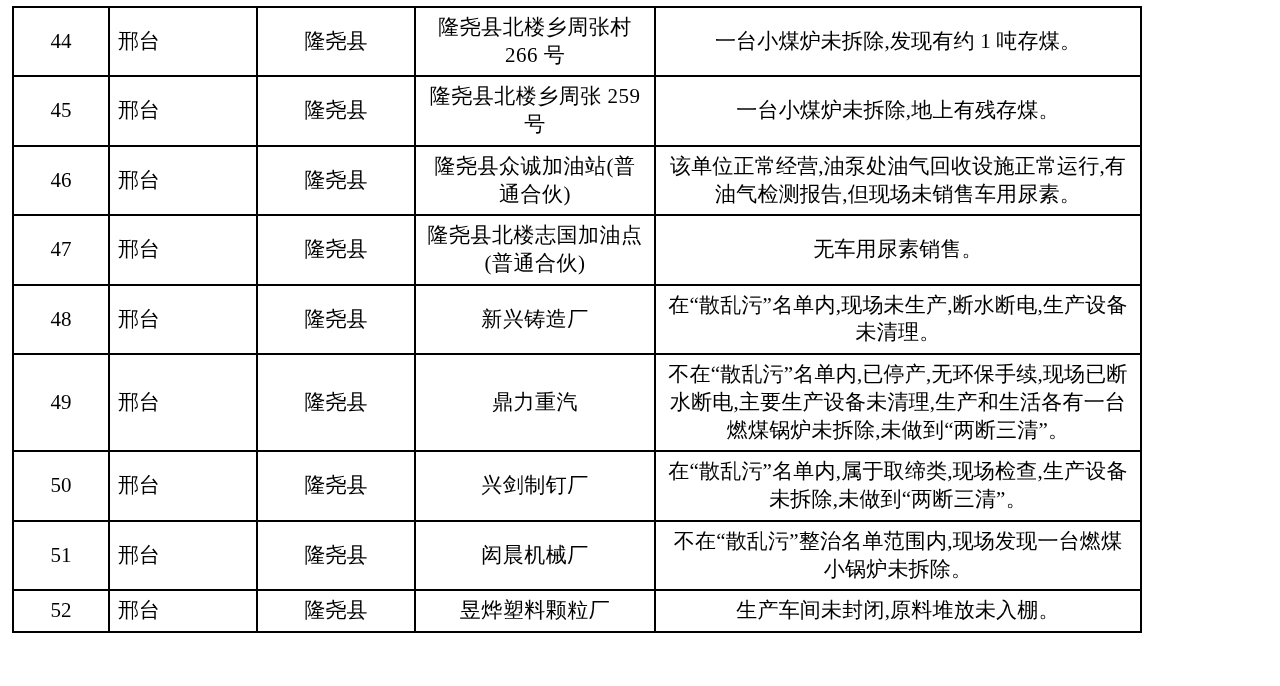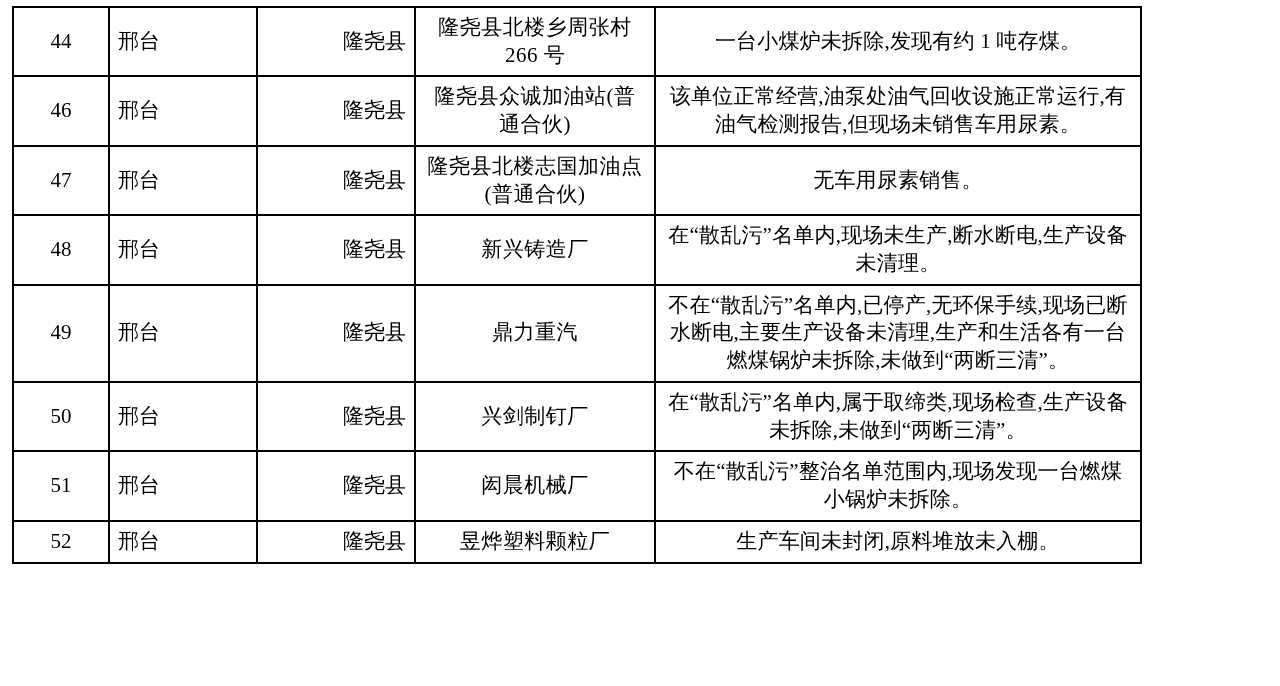--- a/index.html
+++ b/index.html
@@ -40,21 +40,21 @@
     text-align: center;
     white-space: nowrap;
   }
   td.col-city {
     width: 130px;
     text-align: left;
     white-space: nowrap;
   }
   td.col-county {
     width: 140px;
-    text-align: right;
+    text-align: center;
     white-space: nowrap;
     margin-top: 20px;
   }
   td.col-entity {
     width: 222px;
     text-align: center;
   }
   td.col-desc {
     text-align: center;
     padding-left: 12px;
@@ -91,20 +91,37 @@
             <span class="cell-text">隆尧县</span>
           </td>
         <td class="col-entity">
             <span class="cell-text">隆尧县北楼乡周张村 266 号</span>
           </td>
         <td class="col-desc">
             <span class="cell-text">一台小煤炉未拆除,发现有约 1 吨存煤。</span>
           </td>
       </tr>
 
+      <tr>
+        <td class="col-index">
+            <span class="cell-text">45</span>
+          </td>
+        <td class="col-city">
+            <span class="cell-text">邢台</span>
+          </td>
+        <td class="col-county">
+            <span class="cell-text">隆尧县</span>
+          </td>
+        <td class="col-entity">
+            <span class="cell-text">隆尧县北楼乡周张 259 号</span>
+          </td>
+        <td class="col-desc">
+            <span class="cell-text">一台小煤炉未拆除,地上有残存煤。</span>
+          </td>
+      </tr>
 
       <tr>
         <td class="col-index">
             <span class="cell-text">46</span>
           </td>
         <td class="col-city">
             <span class="cell-text">邢台</span>
           </td>
         <td class="col-county">
             <span class="cell-text">隆尧县</span>

